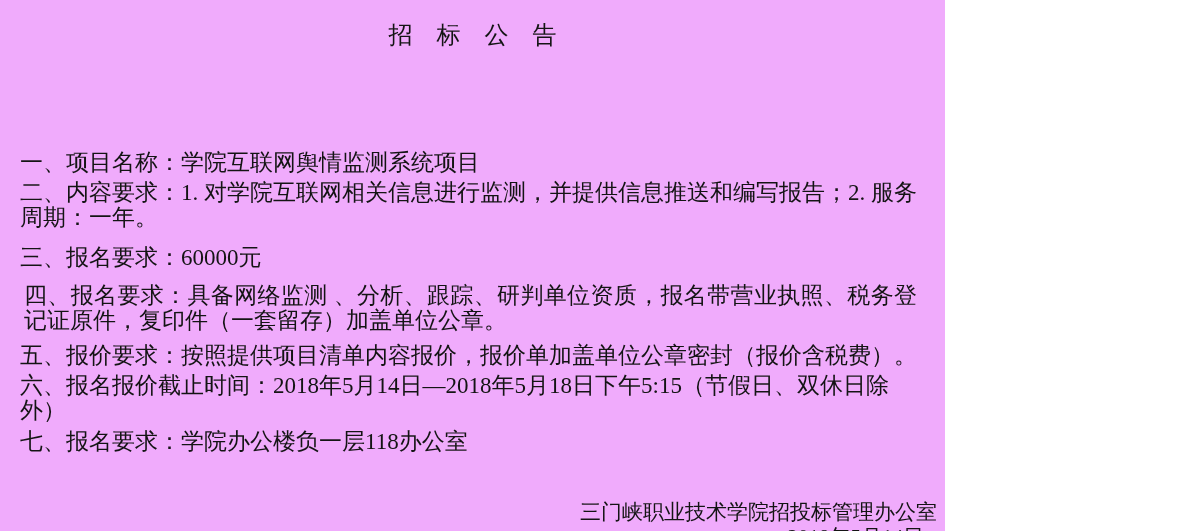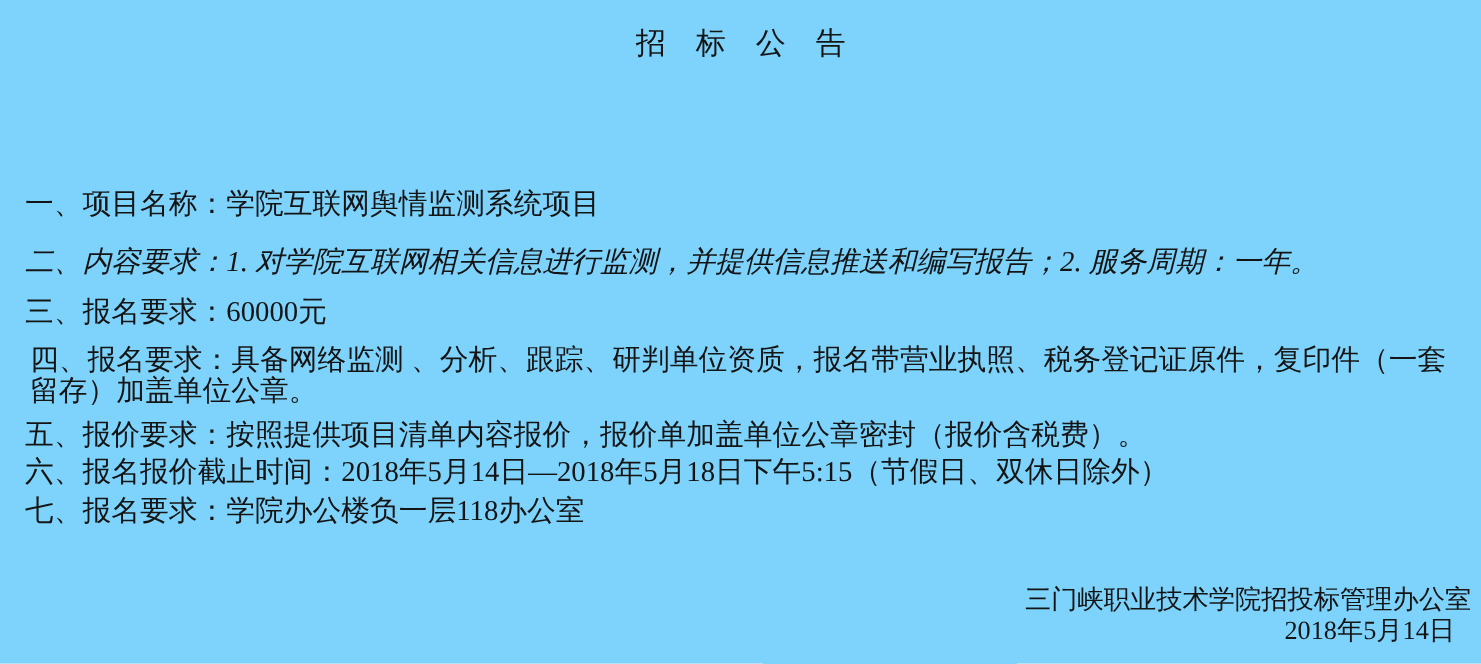--- a/index.html
+++ b/index.html
@@ -2,23 +2,23 @@
 <html><head>
 <meta charset="utf-8">
 <style>
   html, body {
     margin: 0;
     padding: 0;
     background: #ffffff;
   }
   .page {
     position: relative;
-    width: 1185px;
+    width: 945px;
     height: 531px;
-    background: #7dd3fc;
+    background: #f0abfc;
     overflow: hidden;
     font-family: "Liberation Serif", "DejaVu Serif", serif;
     color: #141414;
   }
   .doc-title {
     margin-top: 21px;
     text-align: center;
     font-size: 24px;
     line-height: 29px;
     font-weight: normal;
@@ -28,21 +28,21 @@
     margin-top: 100px;
     padding-right: 28px;
   }
   .item {
     font-size: 23px;
     line-height: 25px;
     padding-left: 20px;
     white-space: pre-wrap;
   }
   .item-1 { margin-top: 0; }
-  .item-2 { margin-top: 22px; font-style: italic; }
+  .item-2 { margin-top: 5px; }
   .item-3 { margin-top: 15px; }
   .item-4 { margin-top: 13px; padding-left: 24px; text-align: justify; }
   .item-5 { margin-top: 10px; }
   .item-6 { margin-top: 5px; }
   .item-7 { margin-top: 6px; }
   .item-8 { margin-top: 5px; }
   .signature {
     margin-top: 46px;
     text-align: right;
     font-size: 21px;

